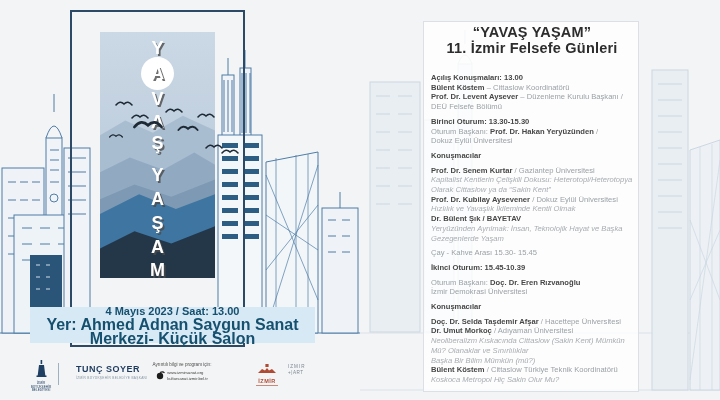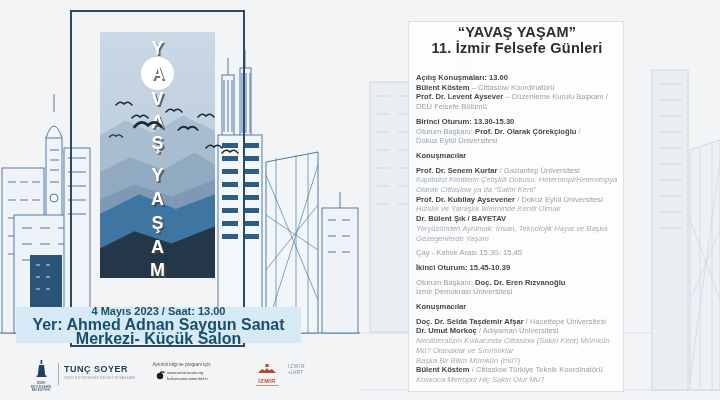--- a/index.html
+++ b/index.html
@@ -34,49 +34,49 @@
     font-size:18px;font-weight:bold;color:#ffffff;line-height:20px;
     text-shadow:1.8px 1.8px 0 rgba(75,75,75,.8);z-index:3;
   }
   #letter-circle{
     position:absolute;left:41px;top:25px;width:33px;height:33px;border-radius:50%;
     background:#ffffff;z-index:2;
   }
   #birds{left:100px;top:85px;width:150px;height:90px;z-index:4;pointer-events:none;}
 
   #dateband{
-    left:16px;top:307px;width:285px;height:36px;background:#d8e9f6;z-index:5;
+    left:30px;top:307px;width:285px;height:36px;background:#d8e9f6;z-index:5;
     display:flex;flex-direction:column;justify-content:center;text-align:center;
   }
   #dateband .l1{font-size:11px;font-weight:bold;color:#15506f;line-height:14px;}
   #dateband .l2{font-size:16px;font-weight:bold;color:#15506f;line-height:14px;}
 
   
   .ft{z-index:6;}
   #muni{left:26px;top:360px;width:30px;text-align:center;}
   #muni .txt{font-size:3.2px;color:#1f3f63;line-height:3.6px;margin-top:1px;}
   #ft-divider{left:58px;top:363px;width:1px;height:22px;background:#9fb0bf;}
-  #mayor{left:64px;top:364px;width:80px;}
+  #mayor{left:76px;top:364px;width:80px;}
   #mayor .nm{font-size:9px;font-weight:bold;color:#1d3a5f;letter-spacing:.5px;line-height:11px;}
   #mayor .sub{font-size:3.2px;color:#8496a6;letter-spacing:.3px;line-height:4px;margin-top:1px;}
   #info{left:142px;top:362px;width:80px;}
   #info .lbl{font-size:4.6px;color:#4b4b4b;text-align:center;line-height:6px;}
   #info .row{display:flex;align-items:center;justify-content:center;margin-top:2px;}
   #info .links{margin-left:2px;}
   #info .lnk{font-size:4.2px;color:#3d3d3d;line-height:5.5px;}
   #redlogo{left:252px;top:360px;width:30px;text-align:center;}
   #redlogo .txt{font-size:5.5px;font-weight:bold;color:#b04a33;line-height:6px;letter-spacing:.5px;}
   #redlogo .bar{width:22px;height:1px;background:#c98a7a;margin:1px auto 0;}
   #artlogo{left:288px;top:364px;width:26px;}
   #artlogo .a1{font-size:4.6px;color:#7d8791;letter-spacing:1px;line-height:5.5px;}
   #artlogo .a2{font-size:4.6px;color:#7d8791;letter-spacing:.5px;line-height:5.5px;}
 
   
   #panel{
-    left:408px;top:21px;width:216px;height:371px;
+    left:423px;top:21px;width:216px;height:371px;
     background:rgba(255,255,255,.78);
     border:1px solid #dcdfe3;z-index:2;
     padding:2px 5px 0 7px;box-sizing:border-box;
   }
   #panel .title{
     text-align:center;font-weight:bold;color:#2d2d2d;
     font-size:14.5px;line-height:16px;letter-spacing:.2px;
   }
   .blk{margin-top:5px;}
   .line{font-size:7.6px;line-height:9.7px;}
@@ -256,21 +256,21 @@
 
   <div class="blk" style="margin-top:17px">
     <div class="line hdr">Açılış Konuşmaları: 13.00</div>
     <div class="line"><span class="b">Bülent Köstem</span><span class="r"> – Cittaslow Koordinatörü</span></div>
     <div class="line"><span class="b">Prof. Dr. Levent Aysever</span><span class="r"> – Düzenleme Kurulu Başkanı /</span></div>
     <div class="line r">DEÜ Felsefe Bölümü</div>
   </div>
 
   <div class="blk">
     <div class="line hdr">Birinci Oturum: 13.30-15.30</div>
-    <div class="line"><span class="r">Oturum Başkanı: </span><span class="b">Prof. Dr. Olarak Çörekçioğlu</span><span class="r"> /</span></div>
+    <div class="line"><span class="r">Oturum Başkanı: </span><span class="b">Prof. Dr. Hakan Yeryüzünden</span><span class="r"> /</span></div>
     <div class="line r">Dokuz Eylül Üniversitesi</div>
   </div>
 
   <div class="blk">
     <div class="line hdr">Konuşmacılar</div>
   </div>
 
   <div class="blk">
     <div class="line"><span class="b">Prof. Dr. Senem Kurtar</span><span class="r"> / Gaziantep Üniversitesi</span></div>
     <div class="line i">Kapitalist Kentlerin Çelişkili Dokusu: Heterotopi/Heterotopya Olarak Cittaslow ya da “Sakin Kent”</div>

